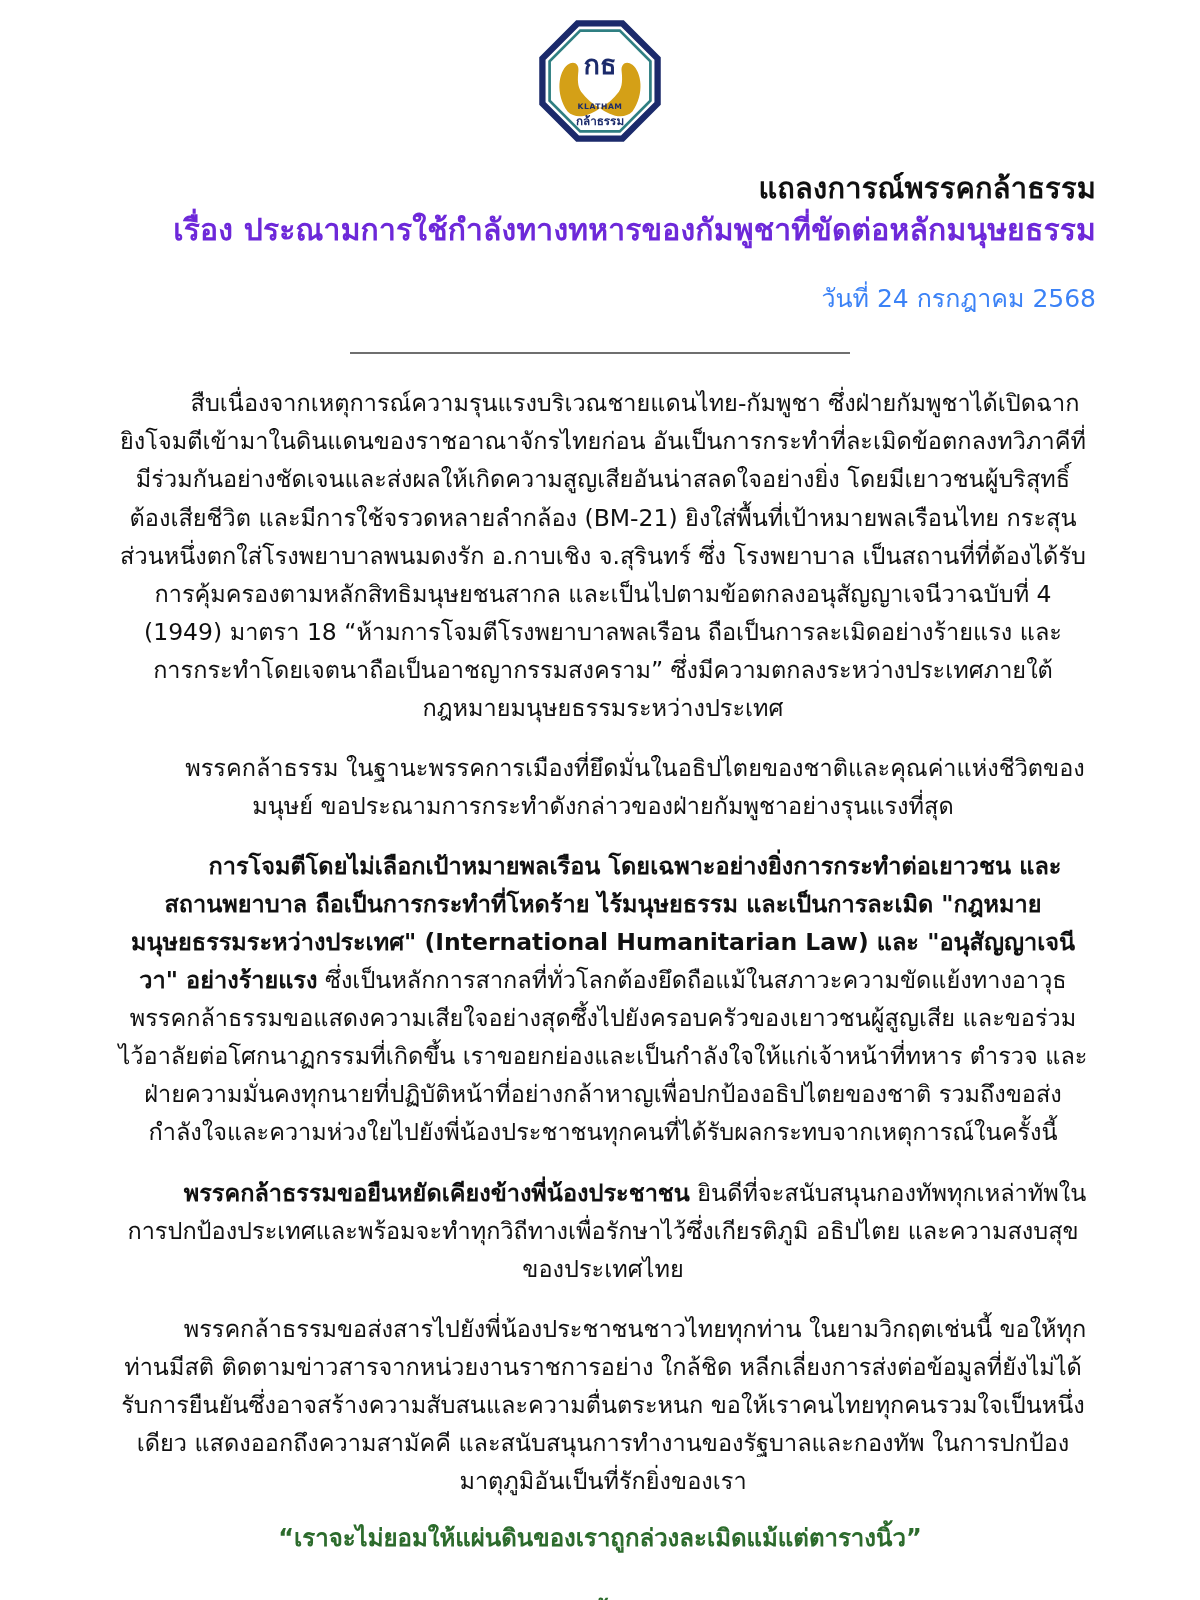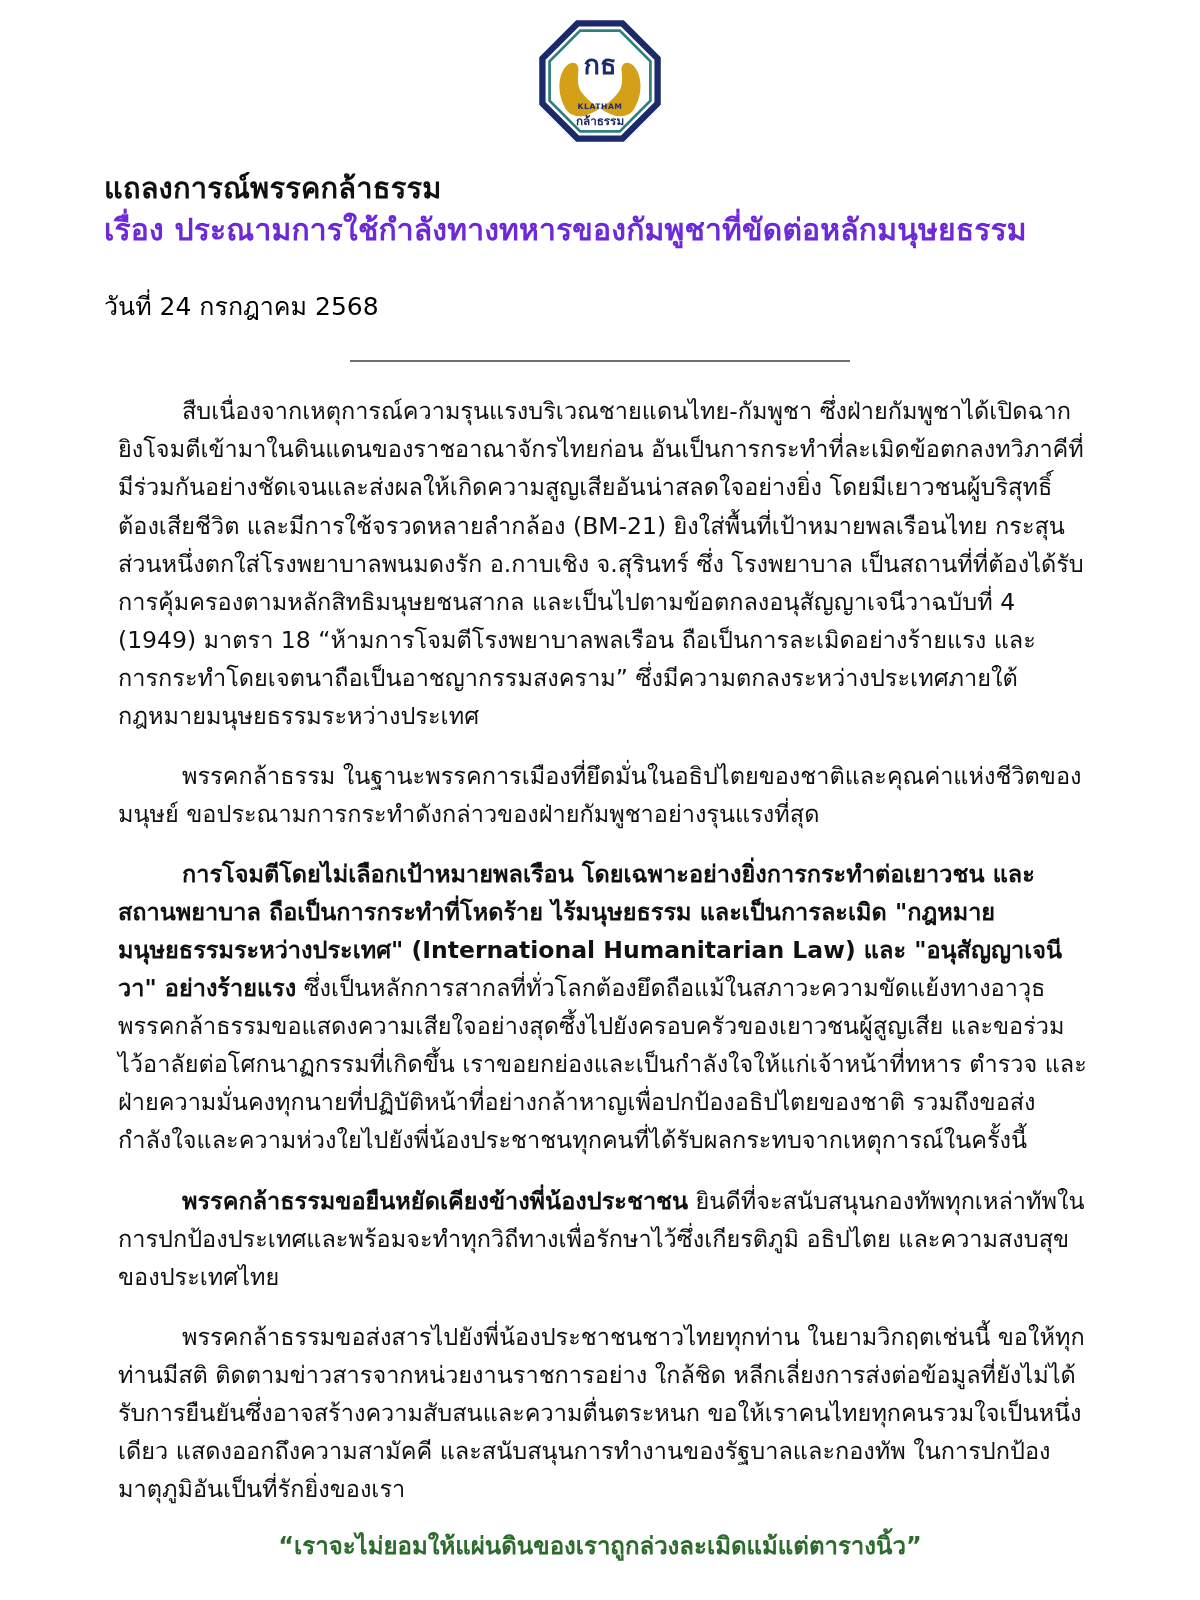--- a/index.html
+++ b/index.html
@@ -31,64 +31,64 @@
   }
   .logo {
     width: 126px;
     height: 126px;
     display: block;
   }
 
   
   .header {
     margin-top: 26px;
-    text-align: left;
+    text-align: right;
     padding: 0 64px;
   }
   .doc-title {
     font-size: 29px;
     font-weight: bold;
     line-height: 1.26;
     letter-spacing: 0.2px;
     color: #101010;
   }
   .doc-subtitle {
     font-size: 30px;
     font-weight: bold;
     line-height: 1.26;
     margin-top: 4px;
     letter-spacing: 0.2px;
     color: #6d28d9;
   }
   .doc-date {
     font-size: 25px;
     font-weight: normal;
-    margin-top: 38px;
-    color: #000000;
+    margin-top: 30px;
+    color: #3b82f6;
   }
 
   
   .divider-wrap {
     display: flex;
     justify-content: center;
     margin-top: 34px;
   }
   .divider {
     width: 500px;
     height: 2px;
     background: #6f6f6f;
   }
 
   
   .body-text {
     margin-top: 30px;
     padding: 0 72px 0 78px;
     font-size: 23.5px;
     line-height: 1.62;
-    text-align: left;
+    text-align: center;
     color: #111111;
   }
   .body-text p {
     margin: 0 0 22px 0;
     text-indent: 64px;
     word-break: normal;
   }
   b, .bold {
     font-weight: bold;
   }

